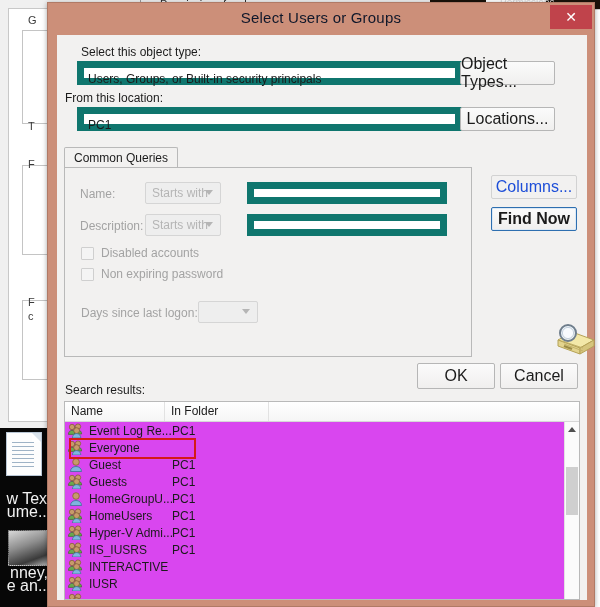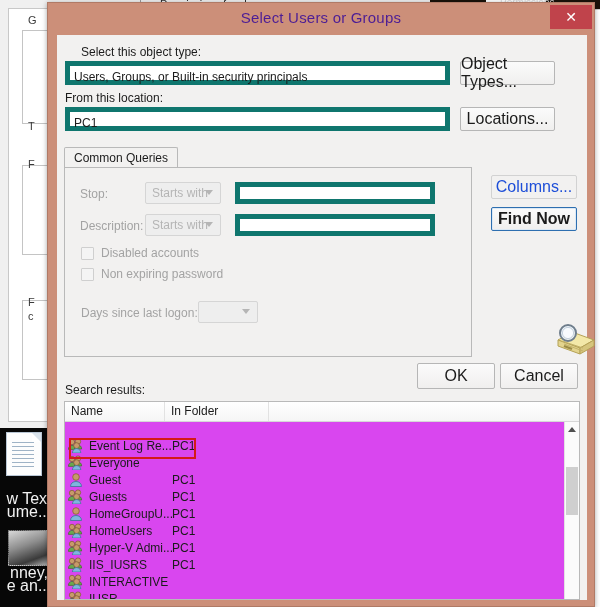--- a/index.html
+++ b/index.html
@@ -72,41 +72,41 @@
     background:#cc8f79;
     border:1px solid #b07a66;
     box-sizing:border-box;
     box-shadow:0 1px 5px rgba(0,0,0,.35);
   }
   .titlebar{
     position:absolute;left:0;top:0;right:0;height:32px;
   }
   .title-text{
     position:absolute;left:0;right:0;top:6px;text-align:center;
-    font-size:15px;color:#4c1d95;letter-spacing:.2px;
+    font-size:15px;color:#0f172a;letter-spacing:.2px;
   }
   .close-btn{
     position:absolute;right:2px;top:2px;width:42px;height:24px;
     background:#c0434b;border:none;cursor:pointer;
     display:flex;align-items:center;justify-content:center;
   }
   .close-x{color:#ffffff;font-size:14px;line-height:1;font-weight:400;}
 
   .client{
     position:absolute;left:9px;top:32px;width:530px;height:565px;
     background:#f2f1f0;box-sizing:border-box;
   }
 
   
   .lbl{position:absolute;font-size:12px;color:#1b1b1b;white-space:nowrap;}
   .lbl-dim{color:#a3a3a3;}
   .tbox{
-    position:absolute;background:#ffffff;border:5px solid #0f766e;
+    position:absolute;background:#ffffff;border:7px solid #0f766e;
     box-sizing:border-box;font-size:12px;color:#1b1b1b;
-    padding:2px 4px;line-height:18px;
+    padding:2px 4px;line-height:18px;margin-left:12px;
   }
   .btn{
     position:absolute;box-sizing:border-box;
     background:linear-gradient(#fbfbfb,#f0efee);
     border:1px solid #b6b6b6;border-radius:2px;
     font-size:16px;color:#1b1b1b;
     display:flex;align-items:center;justify-content:center;
     cursor:pointer;font-family:"Liberation Sans", sans-serif;
   }
   .btn.dim{color:#1d4ed8;background:#f2f1f0;border-color:#d2d2d2;}
@@ -160,21 +160,21 @@
   .hdr{
     position:absolute;left:0;top:0;right:0;height:20px;
     background:linear-gradient(#ffffff,#f5f5f5);border-bottom:1px solid #d7d7d7;
     box-sizing:border-box;
   }
   .hdr-cell{
     position:absolute;top:0;height:19px;line-height:19px;
     font-size:12px;color:#1b1b1b;padding-left:6px;
     border-right:1px solid #e2e2e2;box-sizing:border-box;
   }
-  .rows{position:absolute;left:0;top:20px;right:0;bottom:0;overflow:hidden;margin-top:15px;}
+  .rows{position:absolute;left:0;top:20px;right:0;bottom:0;overflow:hidden;}
   .row{position:relative;height:17px;display:flex;align-items:center;}
   .row .nm{
     position:absolute;left:24px;font-size:12px;color:#1b1b1b;white-space:nowrap;
   }
   .row .fld{
     position:absolute;left:107px;font-size:12px;color:#1b1b1b;white-space:nowrap;
   }
   .ico{position:absolute;left:3px;top:1px;width:17px;height:15px;}
 
   .hl-rect{
@@ -262,21 +262,21 @@
 
     <span class="lbl" style="left:8px;top:56px;">From this location:</span>
     <div class="tbox" style="left:8px;top:72px;width:385px;height:24px;">PC1</div>
     <div class="btn" style="left:403px;top:72px;width:95px;height:24px;">Locations...</div>
 
     <div class="tabstrip">
       <div class="tab">Common Queries</div>
     </div>
     <div class="groupbox">
 
-      <span class="lbl lbl-dim" style="left:15px;top:19px;">Stop:</span>
+      <span class="lbl lbl-dim" style="left:15px;top:19px;">Name:</span>
       <div class="combo dim" style="left:80px;top:14px;width:76px;height:22px;">
         <span>Starts with</span>
         <span class="chev"></span>
       </div>
       <div class="tbox" style="left:170px;top:14px;width:200px;height:22px;"></div>
 
       <span class="lbl lbl-dim" style="left:15px;top:51px;">Description:</span>
       <div class="combo dim" style="left:80px;top:46px;width:76px;height:22px;">
         <span>Starts with</span>
         <span class="chev"></span>

